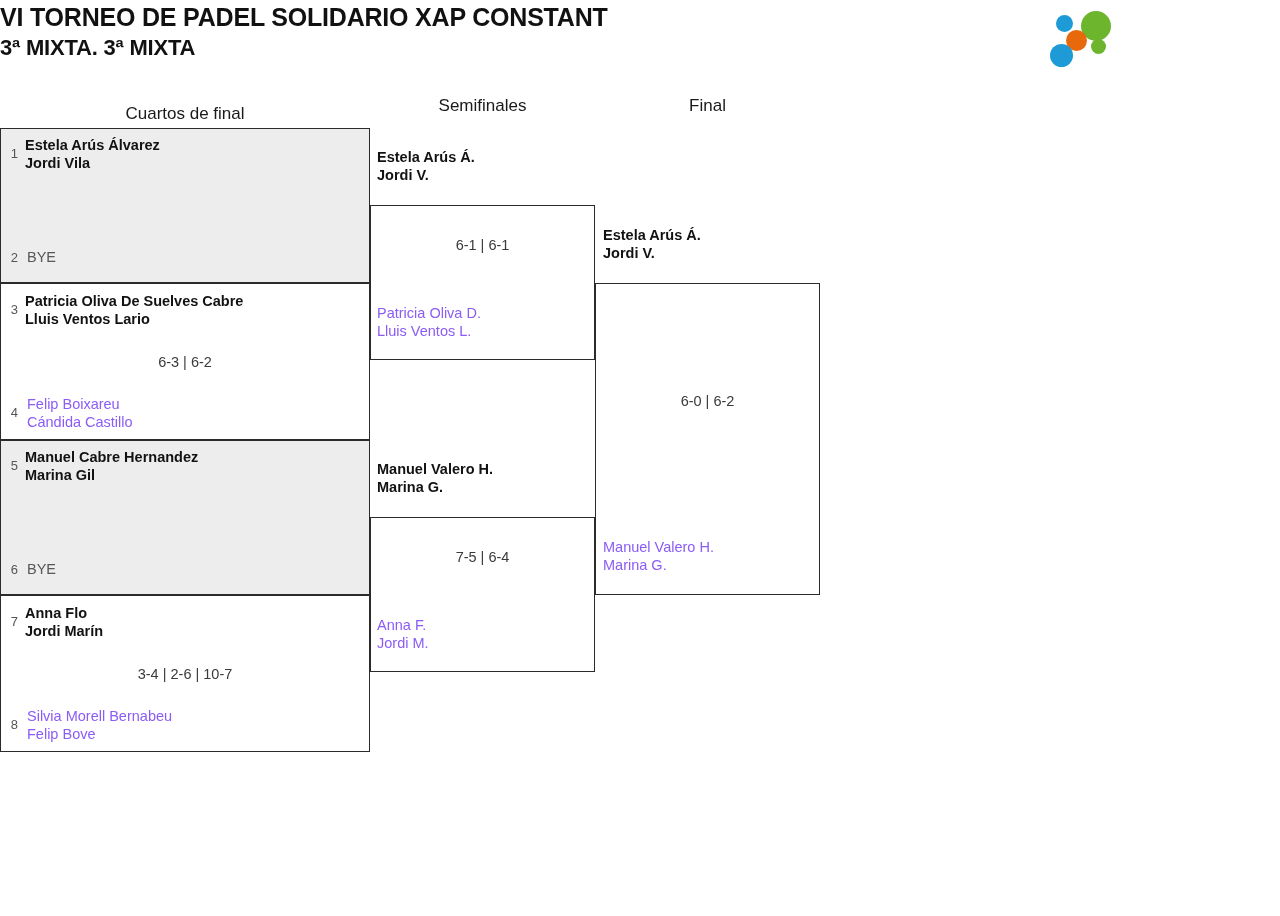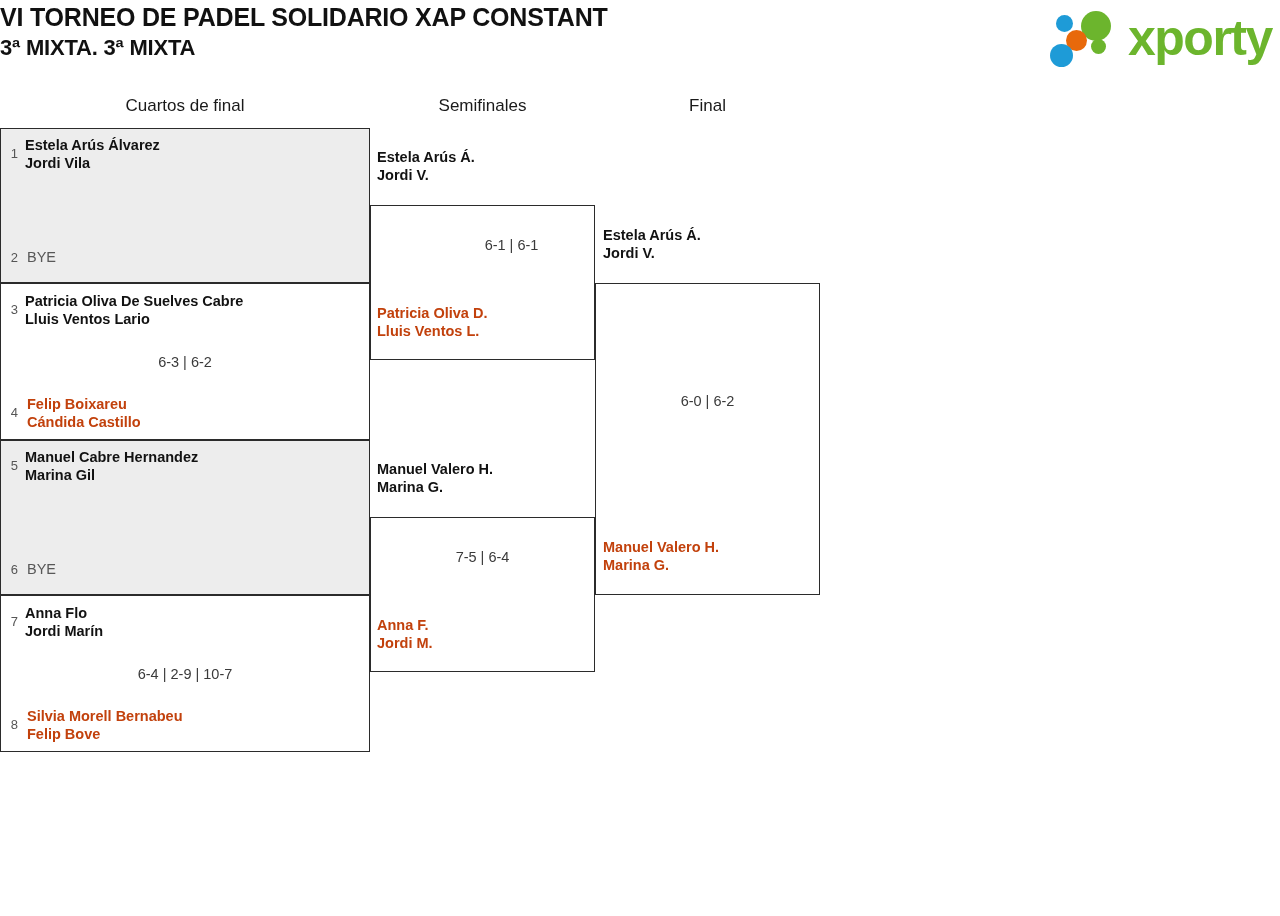--- a/index.html
+++ b/index.html
@@ -44,21 +44,21 @@
   .mbox { position: absolute; border: 1px solid #2b2b2b; }
   .mbox.shaded { background: #ededed; }
   .mbox.plain { background: #ffffff; }
 
   
   .team {
     position: absolute; line-height: 18px; white-space: nowrap;
   }
   .team .ln { display: block; font-size: 14.5px; }
   .team.win .ln { font-weight: bold; color: #121212; }
-  .team.lose .ln { font-weight: bold; color: #c2410c; }
+  .team.lose .ln { font-weight: normal; color: #8b5cf6; }
 
   .seed {
     position: absolute; font-size: 13px; color: #555555;
     text-align: right; width: 18px;
   }
 
   .score {
     position: absolute; font-size: 14.5px; color: #3a3a3a;
     text-align: center; white-space: nowrap;
   }
@@ -77,24 +77,23 @@
   </div>
 
   <div class="logo">
     <div class="logo-dots">
       <span class="dot" style="left:6px;  top:4px;  width:17px; height:17px; background:#1e9bd7;"></span>
       <span class="dot" style="left:31px; top:0px;  width:30px; height:30px; background:#6cb52d;"></span>
       <span class="dot" style="left:16px; top:19px; width:21px; height:21px; background:#e8690b;"></span>
       <span class="dot" style="left:41px; top:28px; width:15px; height:15px; background:#6cb52d;"></span>
       <span class="dot" style="left:0px;  top:33px; width:23px; height:23px; background:#1e9bd7;"></span>
     </div>
-    <div class="logo-word">xporty</div>
   </div>
 
-  <div class="round-head" style="left:0px; width:370px;">Cuartos de final</div>
+  <div class="round-head" style="left:0px; width:370px;margin-top:8px;">Cuartos de final</div>
   <div class="round-head" style="left:370px; width:225px;">Semifinales</div>
   <div class="round-head" style="left:595px; width:225px;">Final</div>
 
   <div class="mbox shaded" style="left:0px; top:128px; width:370px; height:155px;"></div>
   <div class="seed" style="left:0px; top:146px;">1</div>
   <div class="team win" style="left:25px; top:136px;">
     <span class="ln">Estela Arús Álvarez</span>
     <span class="ln">Jordi Vila</span>
   </div>
   <div class="seed" style="left:0px; top:250px;">2</div>
@@ -121,33 +120,33 @@
   </div>
   <div class="seed" style="left:0px; top:562px;">6</div>
   <div class="bye" style="left:27px; top:561px;">BYE</div>
 
   <div class="mbox plain" style="left:0px; top:595px; width:370px; height:157px;"></div>
   <div class="seed" style="left:0px; top:614px;">7</div>
   <div class="team win" style="left:25px; top:604px;">
     <span class="ln">Anna Flo</span>
     <span class="ln">Jordi Marín</span>
   </div>
-  <div class="score" style="left:0px; top:666px; width:370px;">6-4 | 2-9 | 10-7</div>
+  <div class="score" style="left:0px; top:666px; width:370px;">3-4 | 2-6 | 10-7</div>
   <div class="seed" style="left:0px; top:717px;">8</div>
   <div class="team lose" style="left:27px; top:707px;">
     <span class="ln">Silvia Morell Bernabeu</span>
     <span class="ln">Felip Bove</span>
   </div>
 
   <div class="mbox plain" style="left:370px; top:205px; width:225px; height:155px;"></div>
   <div class="team win" style="left:377px; top:148px;">
     <span class="ln">Estela Arús Á.</span>
     <span class="ln">Jordi V.</span>
   </div>
-  <div class="score" style="left:370px; top:237px; width:225px;margin-left:29px;">6-1 | 6-1</div>
+  <div class="score" style="left:370px; top:237px; width:225px;">6-1 | 6-1</div>
   <div class="team lose" style="left:377px; top:304px;">
     <span class="ln">Patricia Oliva D.</span>
     <span class="ln">Lluis Ventos L.</span>
   </div>
 
   <div class="mbox plain" style="left:370px; top:517px; width:225px; height:155px;"></div>
   <div class="team win" style="left:377px; top:460px;">
     <span class="ln">Manuel Valero H.</span>
     <span class="ln">Marina G.</span>
   </div>

